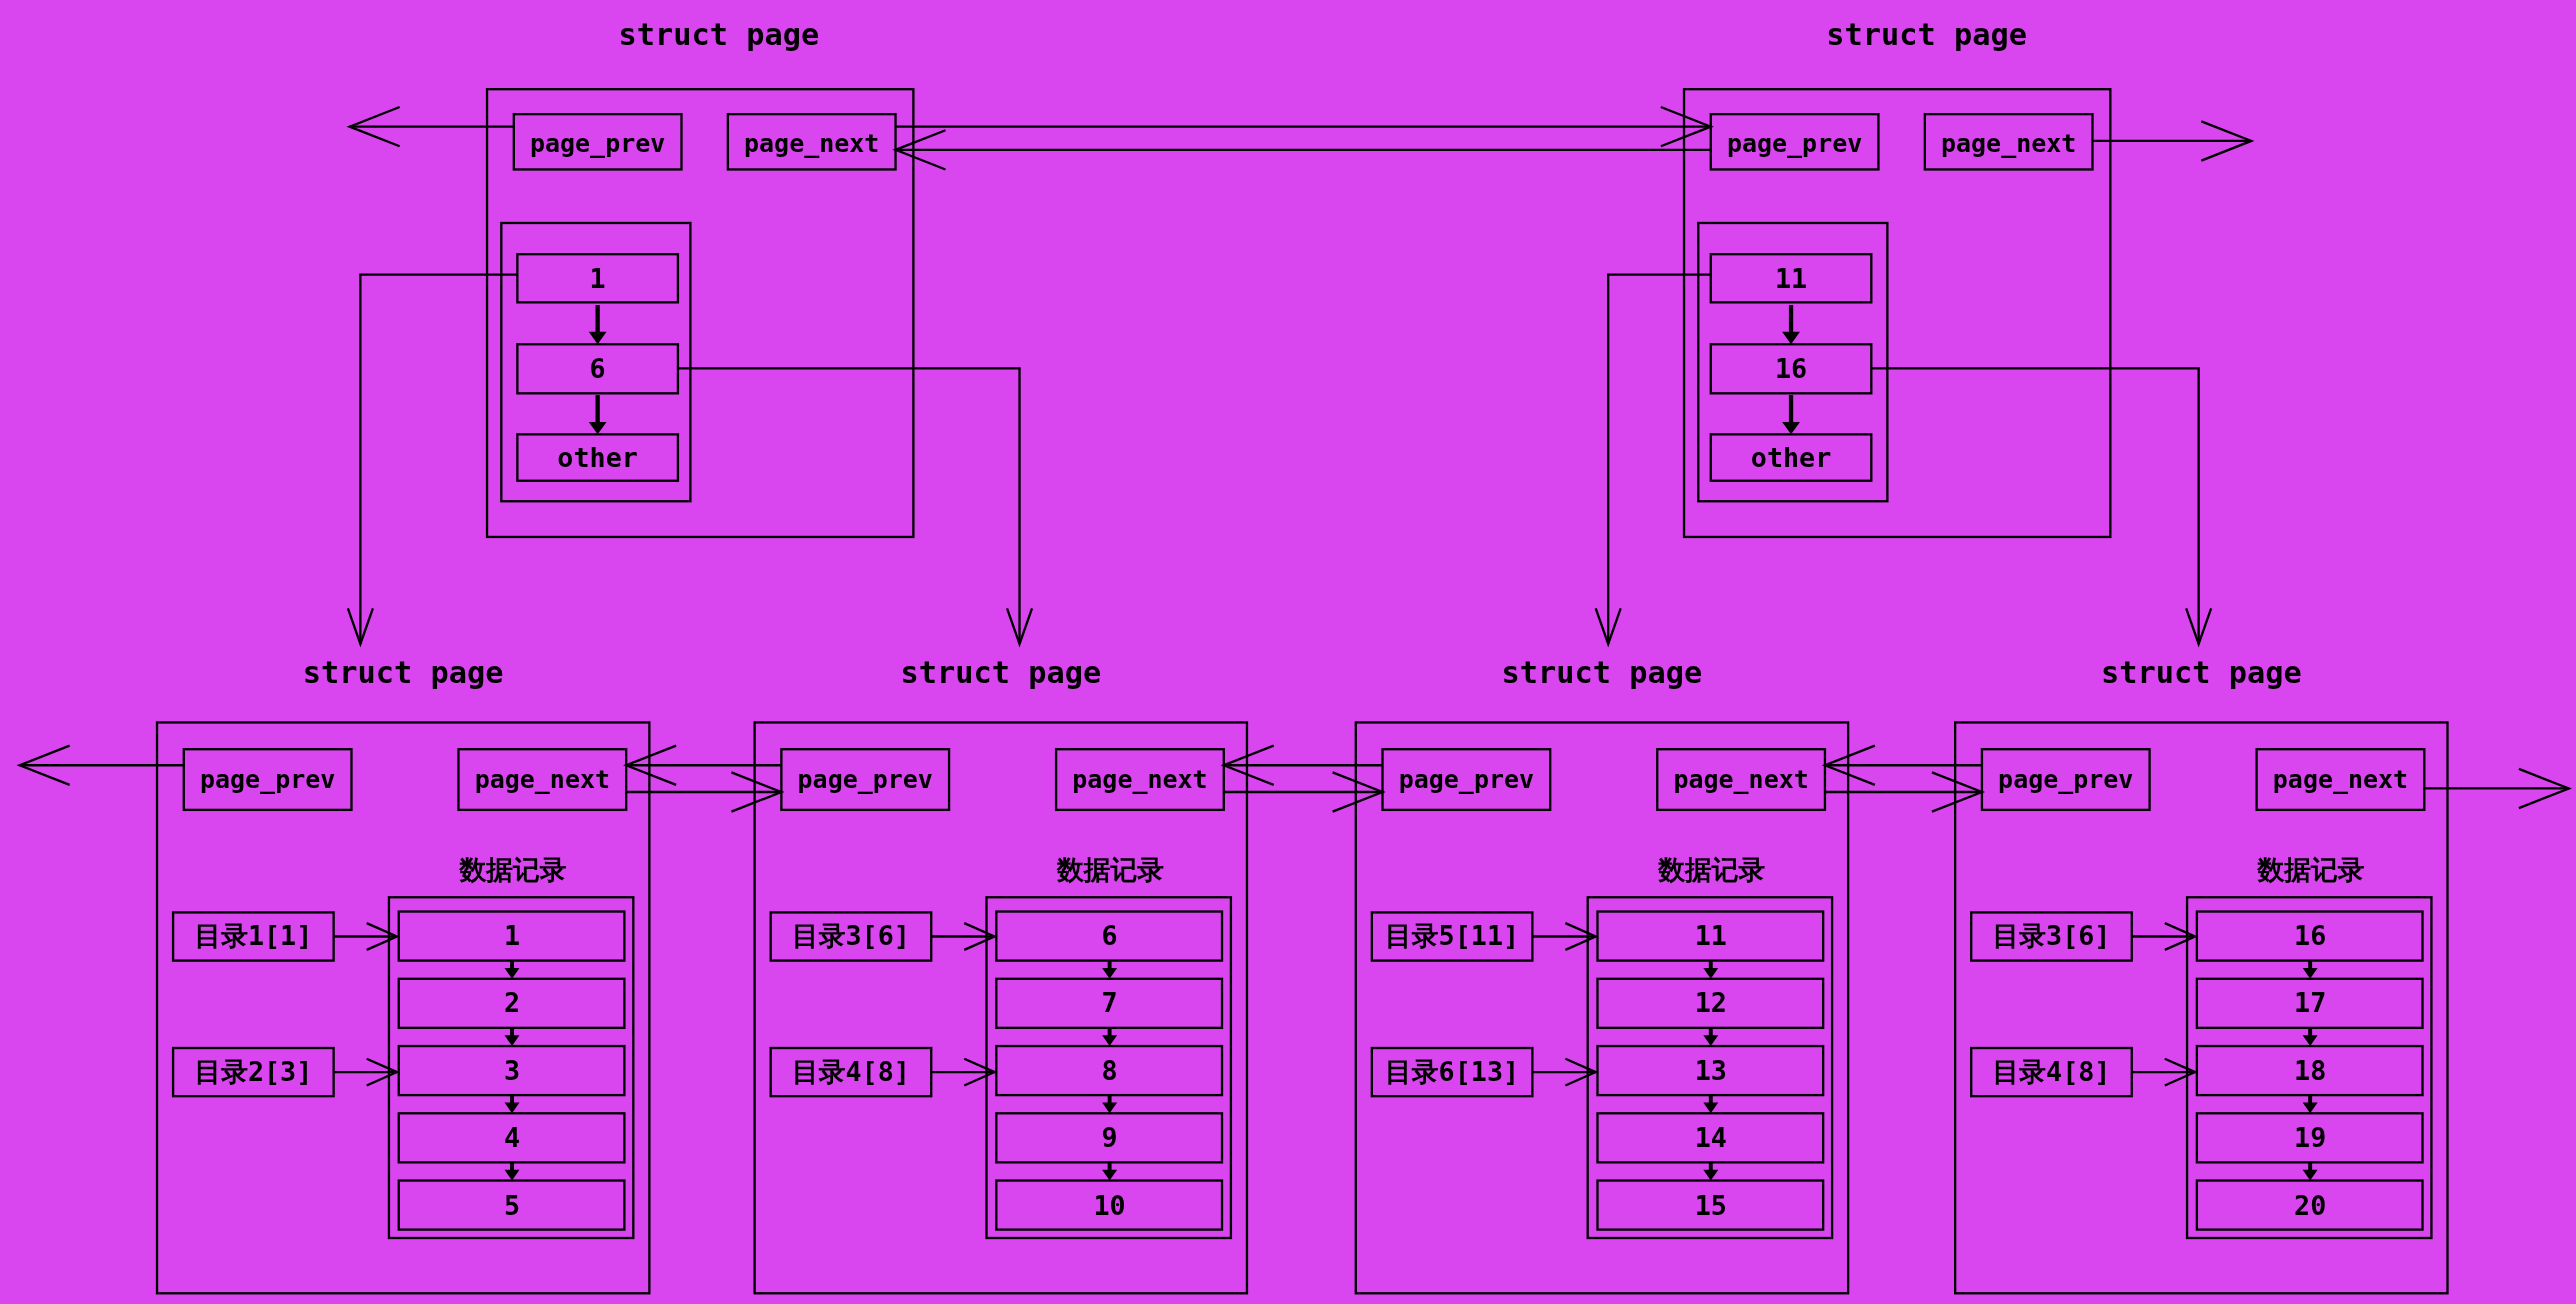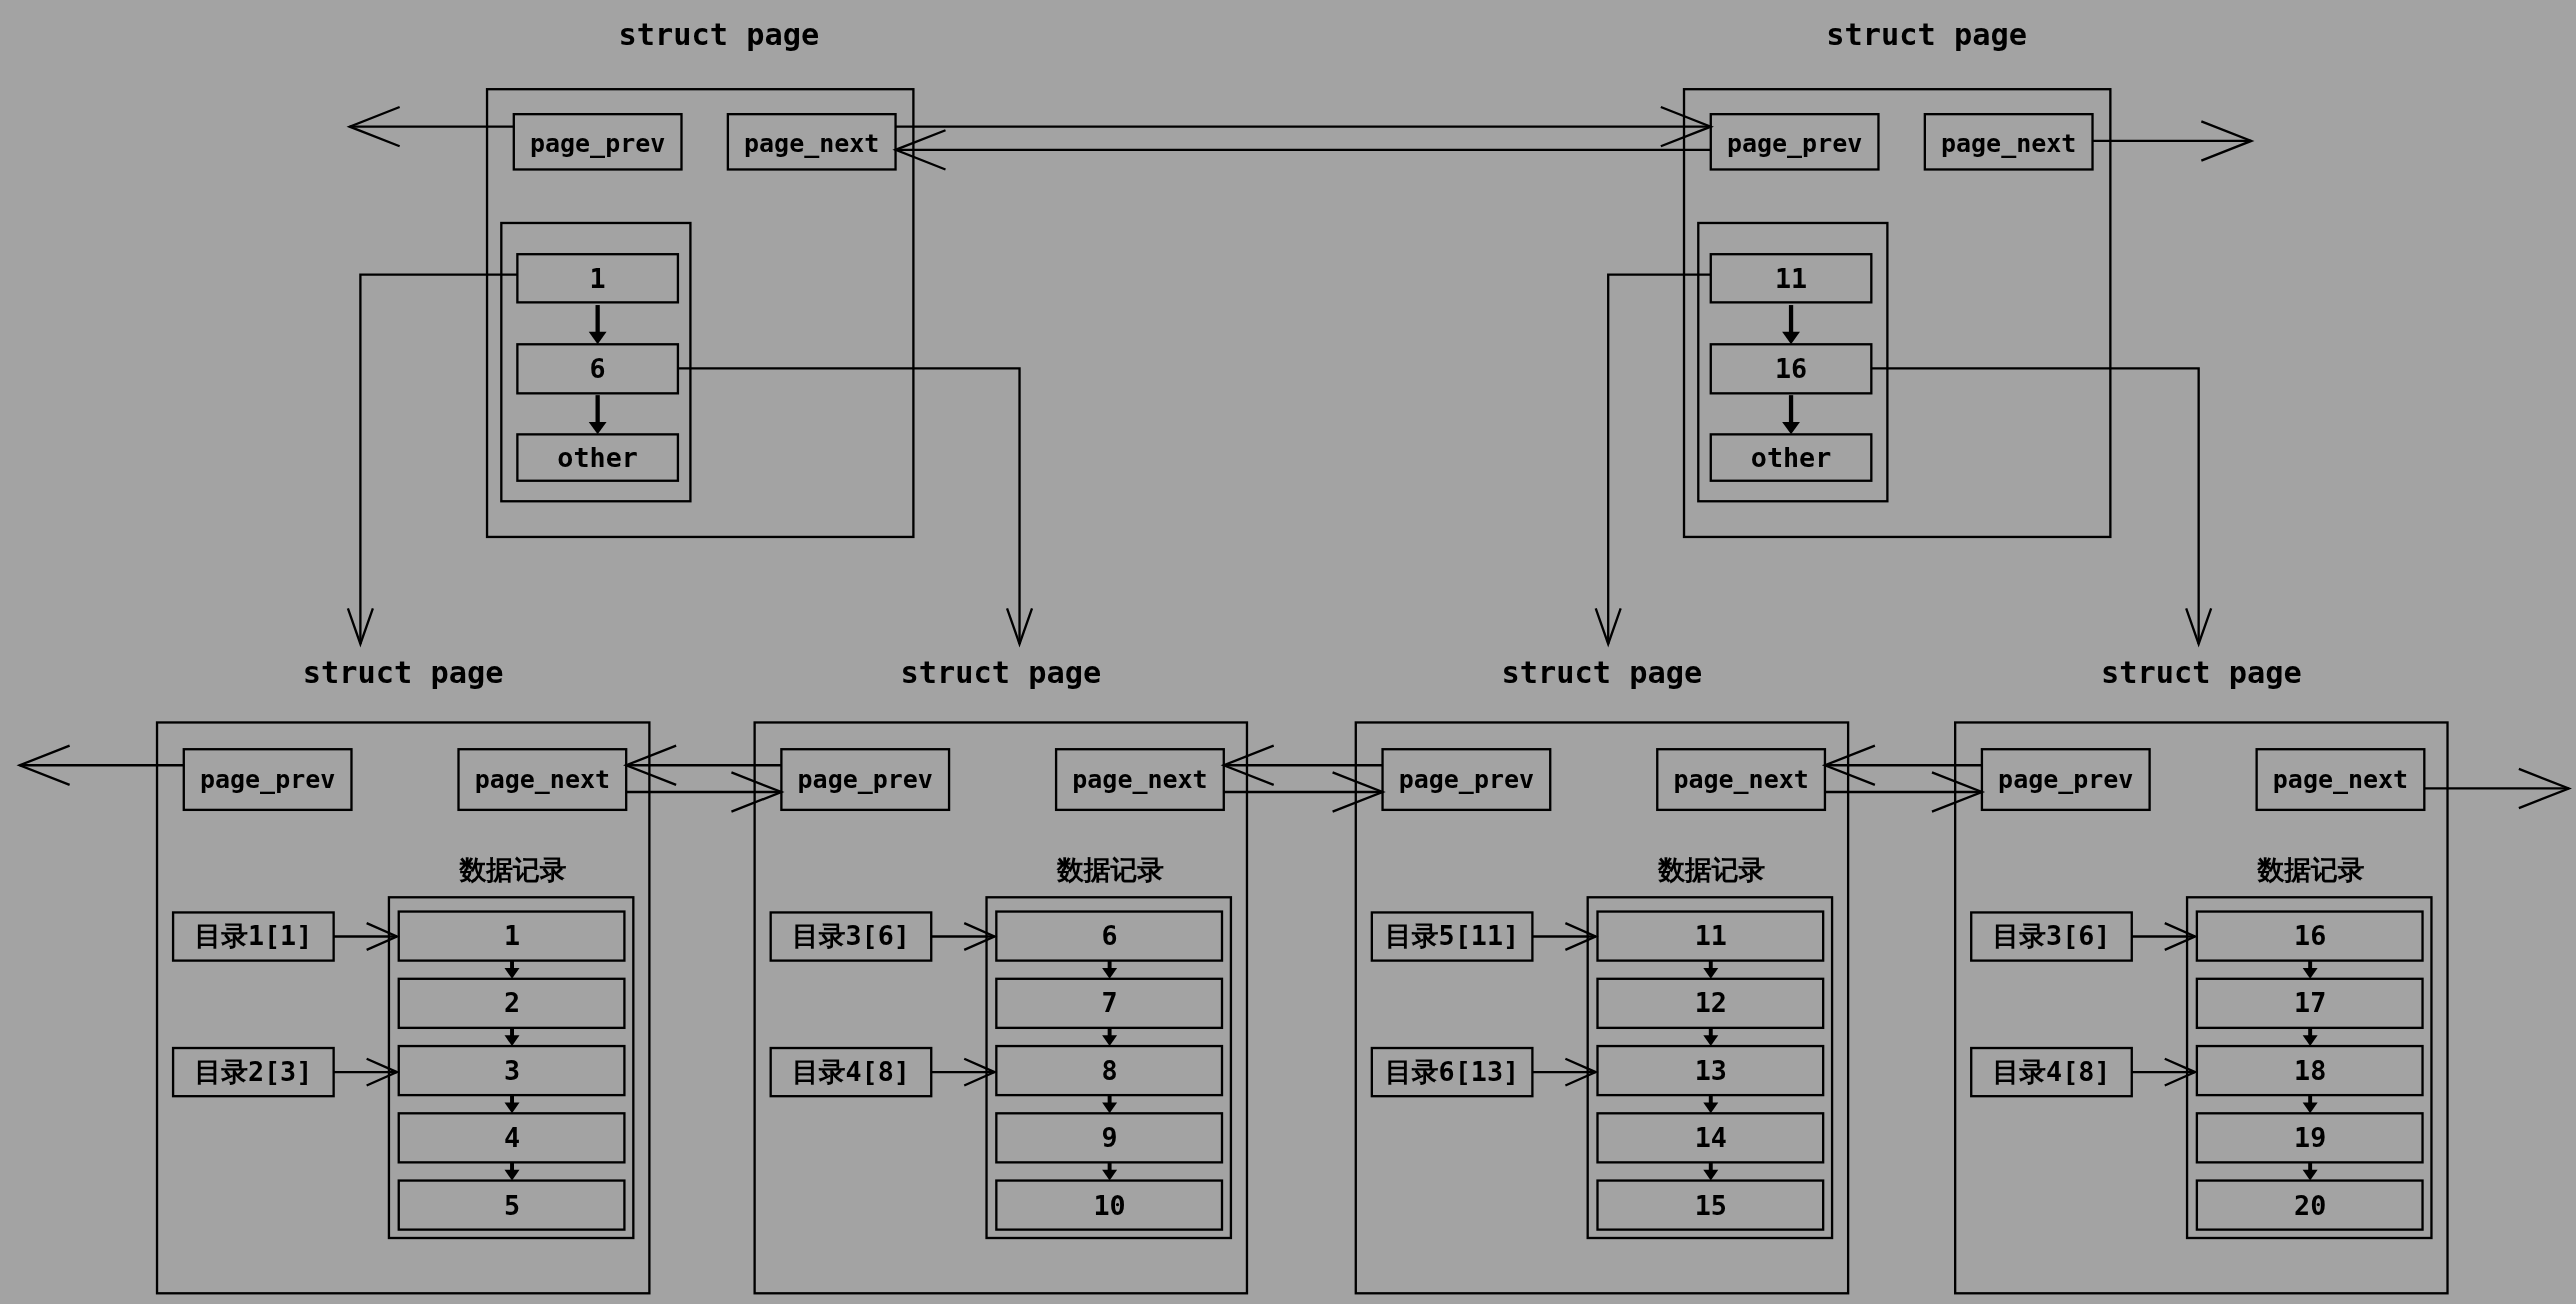--- a/index.html
+++ b/index.html
@@ -1,16 +1,16 @@
 <!DOCTYPE html>
 <html style="font-size:14.3px"><head>
 <meta charset="utf-8">
 <style>
   html,body{margin:0;padding:0;background:#ffffff;}
-  .stage{width:2576px;height:1304px;background:#a3a3a3;}
+  .stage{width:2576px;height:1304px;background:#d946ef;}
   svg{display:block;}
   .ln{stroke:#000;stroke-width:1.3;fill:none;}
   .bx{stroke:#000;stroke-width:1.3;fill:none;}
   .fat{stroke:#000;stroke-width:2.4;fill:none;}
   .fat2{stroke:#000;stroke-width:2.2;fill:none;}
   .tri{fill:#000;stroke:none;}
   text{font-family:"DejaVu Sans Mono","Liberation Mono",monospace;font-weight:bold;fill:#000;text-anchor:middle;}
   .tt{font-size:17px;}
   .tl{font-size:14px;}
   .te{font-size:15px;}

